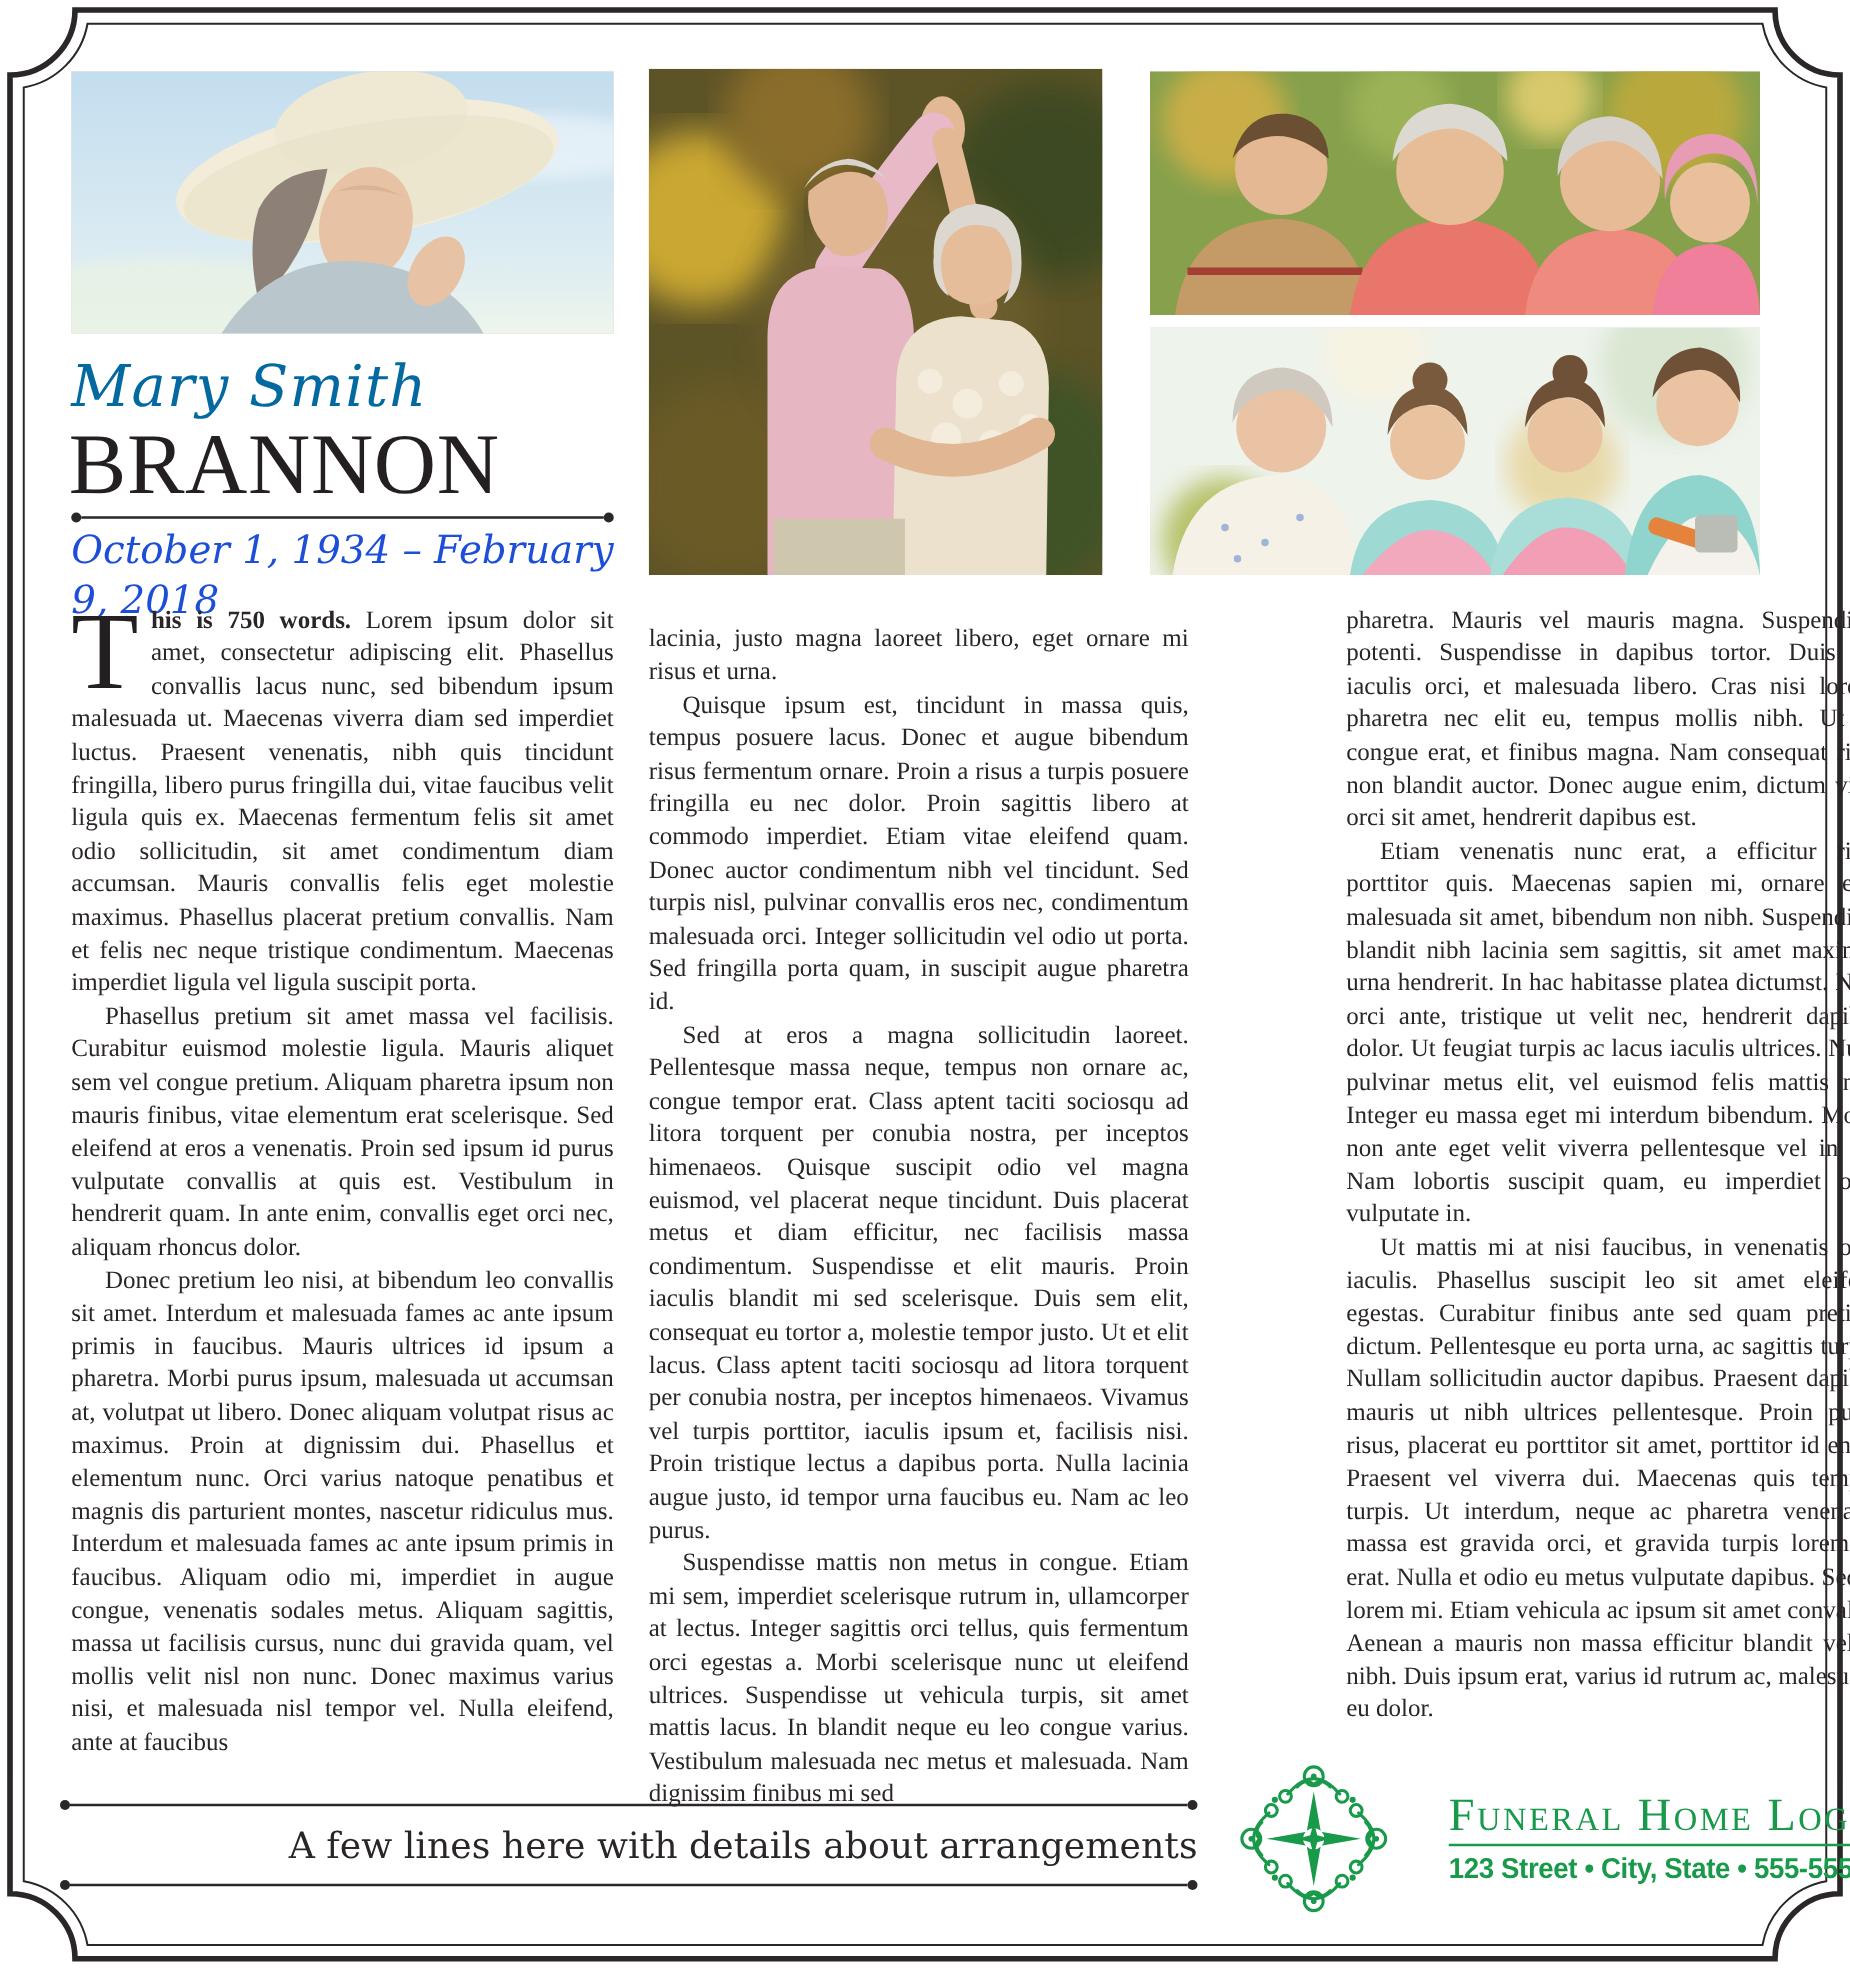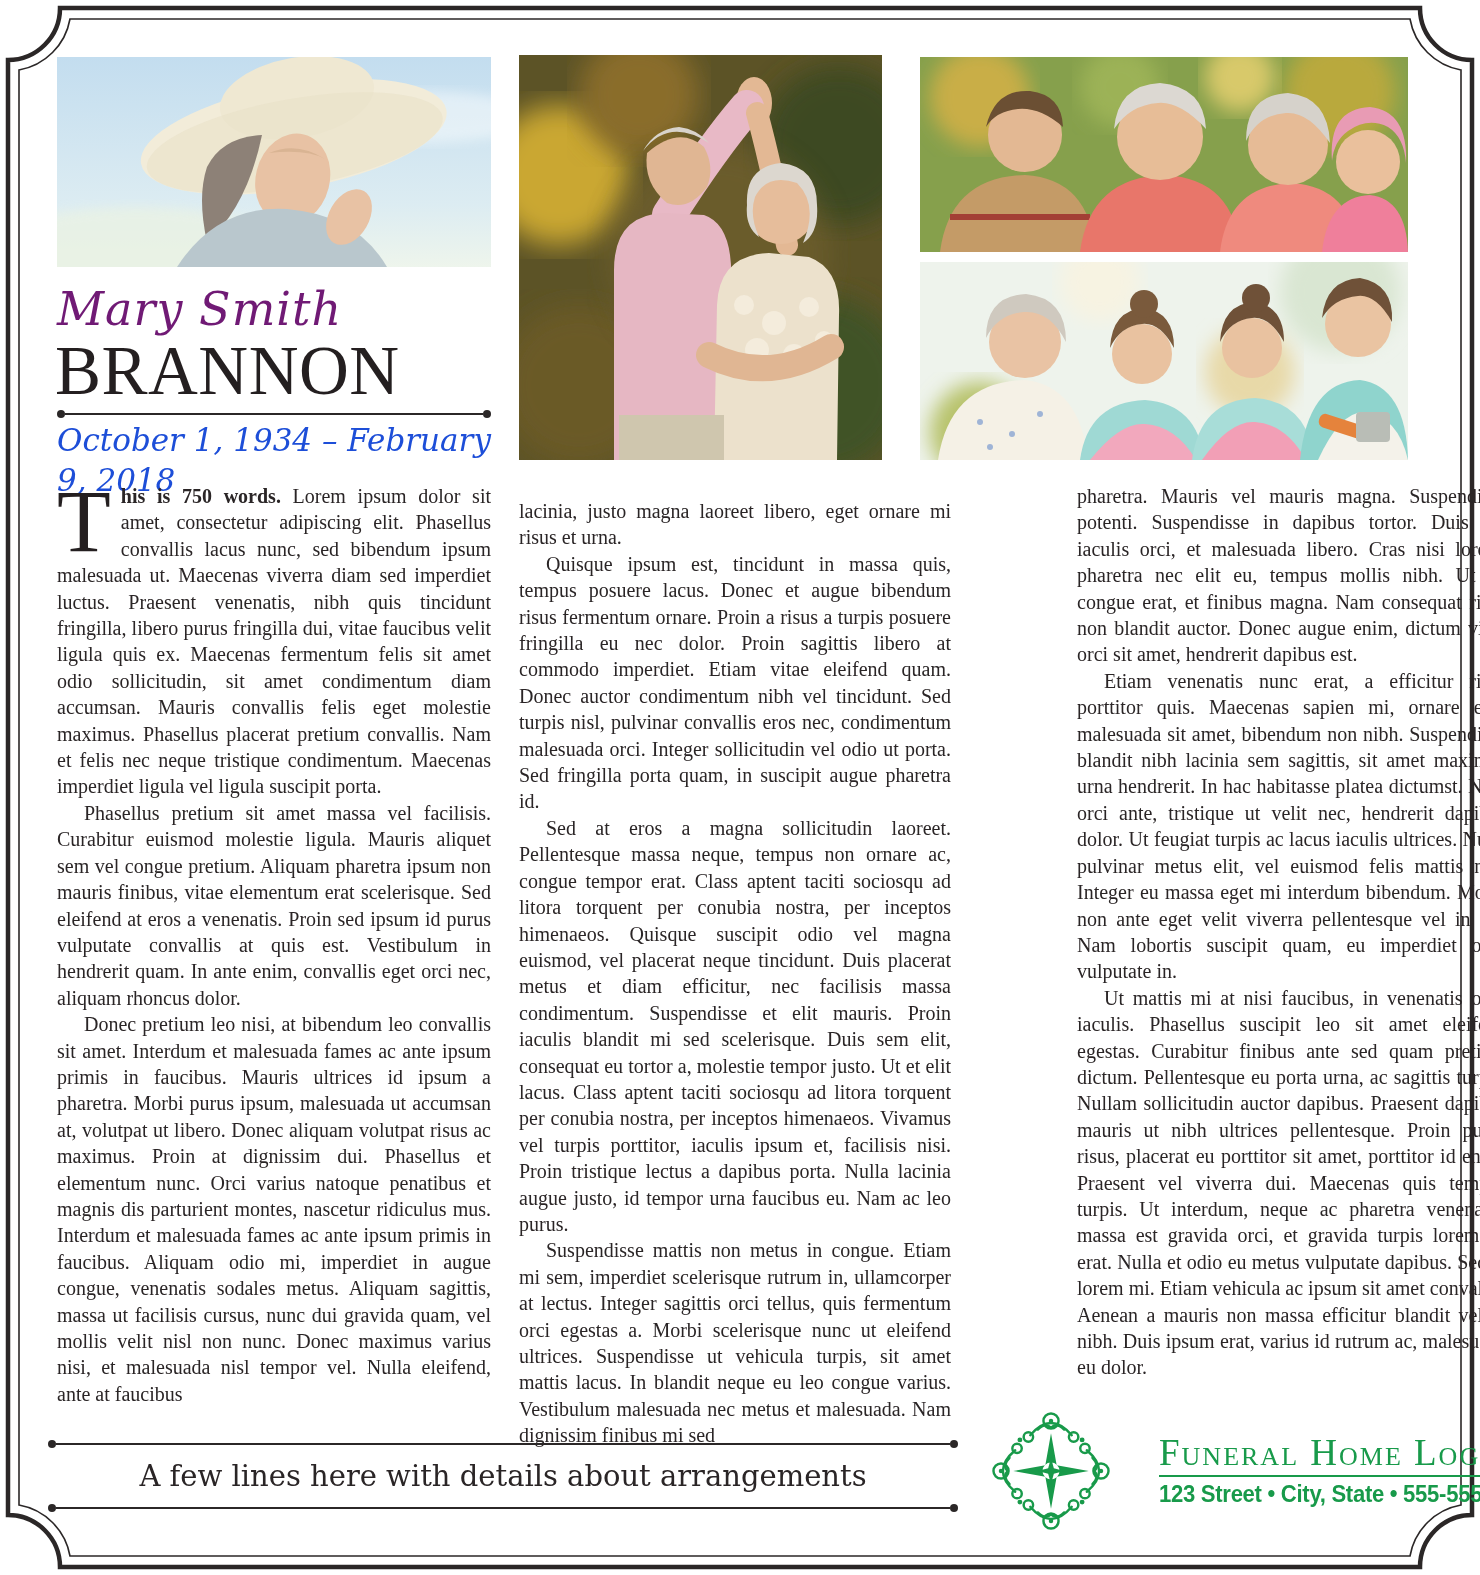--- a/index.html
+++ b/index.html
@@ -11,41 +11,41 @@
   
   .frame{left:0;top:0;width:1480px;height:1575px;pointer-events:none;}
 
   
   .photo{overflow:hidden;background:#ddd;}
   .photo svg{width:100%;height:100%;}
 
   
   .script-name{left:57px;top:283px;width:436px;
      font-family:"DejaVu Serif",serif;font-style:italic;font-size:46px;line-height:52px;
-     color:#701a75;letter-spacing:1px;}
+     color:#0369a1;letter-spacing:1px;}
   .surname{left:55px;top:336px;width:436px;
      font-size:69px;line-height:70px;font-weight:400;color:#241f20;letter-spacing:0.5px;}
   .hdr-divider{left:57px;top:410px;width:434px;}
   .dates{left:57px;top:420px;width:436px;
      font-family:"DejaVu Serif",serif;font-style:italic;font-size:31px;line-height:40px;color:#1d4ed8;}
 
   .divider{display:flex;align-items:center;height:8px;}
   .divider .dot{width:8px;height:8px;border-radius:50%;background:#2b2727;flex:0 0 auto;}
   .divider .rule{height:2px;background:#2b2727;flex:1 1 auto;}
 
   
   .col{top:483px;font-size:20px;line-height:26.4px;text-align:justify;color:#2a2526;}
   .col p{margin:0;}
   .col p.indent{text-indent:27px;}
   .dropcap{float:left;font-size:88px;line-height:66px;padding:6px 10px 0 0;color:#241f20;}
   .lead{font-weight:700;}
 
   
   .arr-block{left:48px;top:1440px;width:910px;}
-  .arr-text{text-align:center;font-family:"DejaVu Serif",serif;font-size:29px;line-height:56px;color:#2a2526;}
+  .arr-text{text-align:right;font-family:"DejaVu Serif",serif;font-size:29px;line-height:56px;color:#2a2526;}
 
   .logo{left:985px;top:1398px;width:443px;height:145px;display:flex;align-items:center;gap:36px;}
   .logo-orn{flex:0 0 auto;width:132px;height:132px;margin-right:6px;}
   .logo-text{flex:1 1 auto;}
   .logo-title{font-family:"Liberation Serif",serif;font-variant:small-caps;letter-spacing:2px;
       font-size:37px;line-height:38px;white-space:nowrap;}
   .logo-rule{height:2px;margin:3px 0 4px 0;}
   .logo-addr{font-family:"Liberation Sans",sans-serif;font-weight:700;font-size:23px;
       letter-spacing:-0.3px;white-space:nowrap;transform:scaleX(0.96);transform-origin:left;}
 </style>

